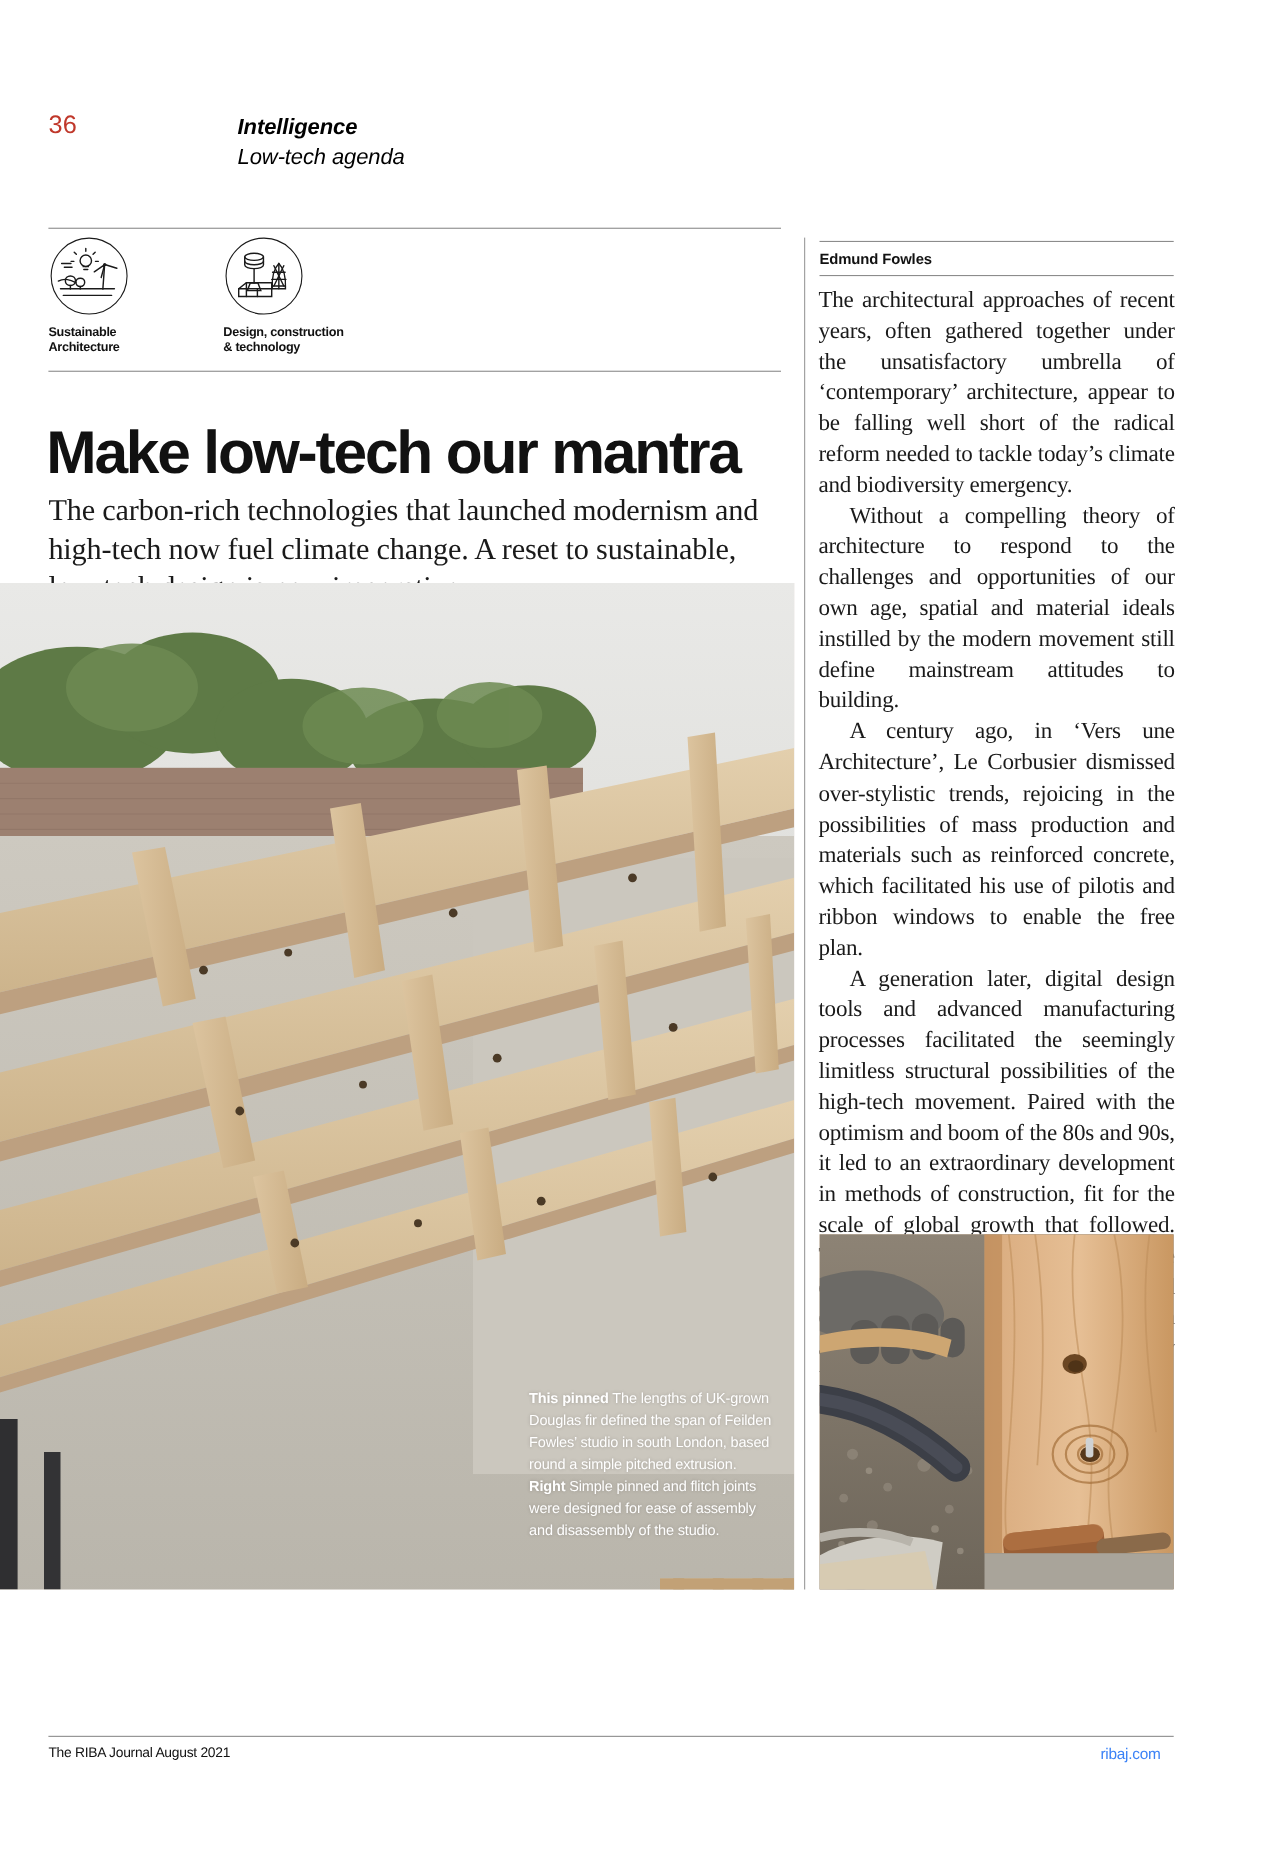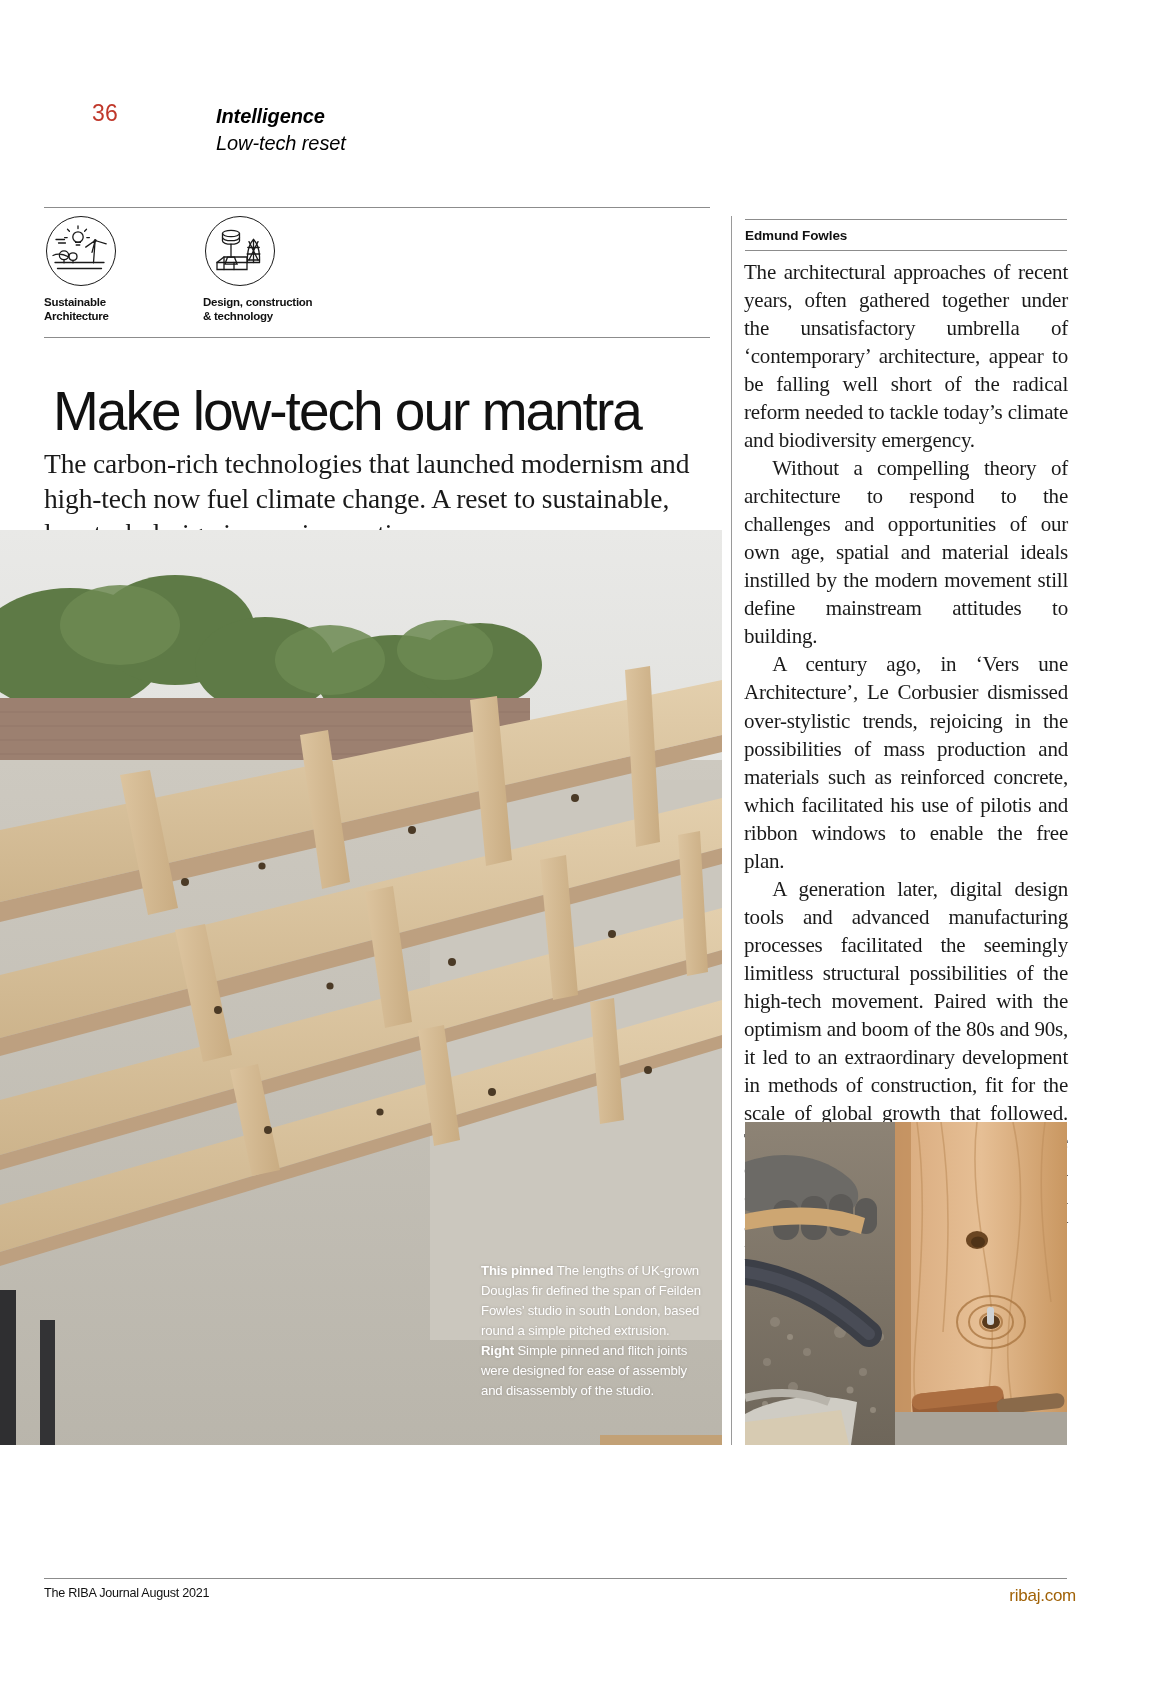--- a/index.html
+++ b/index.html
@@ -23,21 +23,20 @@
 
   
   .folio {
     position: absolute;
     left: 44px;
     top: 100px;
     font-size: 23px;
     font-weight: 400;
     color: #c0382b;
     letter-spacing: .3px;
-    margin-left: 48px;
   }
   .section-head {
     position: absolute;
     left: 216px;
     top: 103px;
     color: #000000;
     line-height: 1.34;
     font-style: italic;
   }
   .section-head .kicker {
@@ -99,25 +98,24 @@
     color: #111111;
     letter-spacing: -0.25px;
   }
 
   .headline {
     position: absolute;
     left: 42px;
     top: 347px;
     width: 700px;
     font-size: 55px;
-    font-weight: 400;
+    font-weight: 700;
     letter-spacing: -2.0px;
     line-height: 1.0;
     color: #111111;
-    margin-left: 11px;
   }
   .deck {
     position: absolute;
     left: 44px;
     top: 418px;
     width: 672px;
     font-family: "Liberation Serif", serif;
     font-size: 27.5px;
     line-height: 1.29;
     color: #1a1a1a;
@@ -223,36 +221,36 @@
   .footer-left {
     position: absolute;
     left: 44px;
     top: 1586px;
     font-size: 12.6px;
     color: #111111;
     letter-spacing: -0.25px;
   }
   .footer-right {
     position: absolute;
-    right: 92px;
+    right: 113px;
     top: 1586px;
-    font-size: 17px;
-    color: #a16207;
+    font-size: 14px;
+    color: #3b82f6;
     letter-spacing: -0.25px;
   }
 </style>
 </head>
 <body>
 
 <div class="page">
 
   <div class="folio">36</div>
   <div class="section-head">
     <span class="kicker">Intelligence</span>
-    <span class="sub">Low-tech reset</span>
+    <span class="sub">Low-tech agenda</span>
   </div>
 
   <div class="rule-top-left"></div>
 
   <div class="tag-row">
 
     <div class="tag">
       <span class="tag-badge">
         <svg width="65" height="65" viewBox="0 0 65 65">
           <g fill="none" stroke="#1a1a1a" stroke-width="1.3" stroke-linecap="round">

